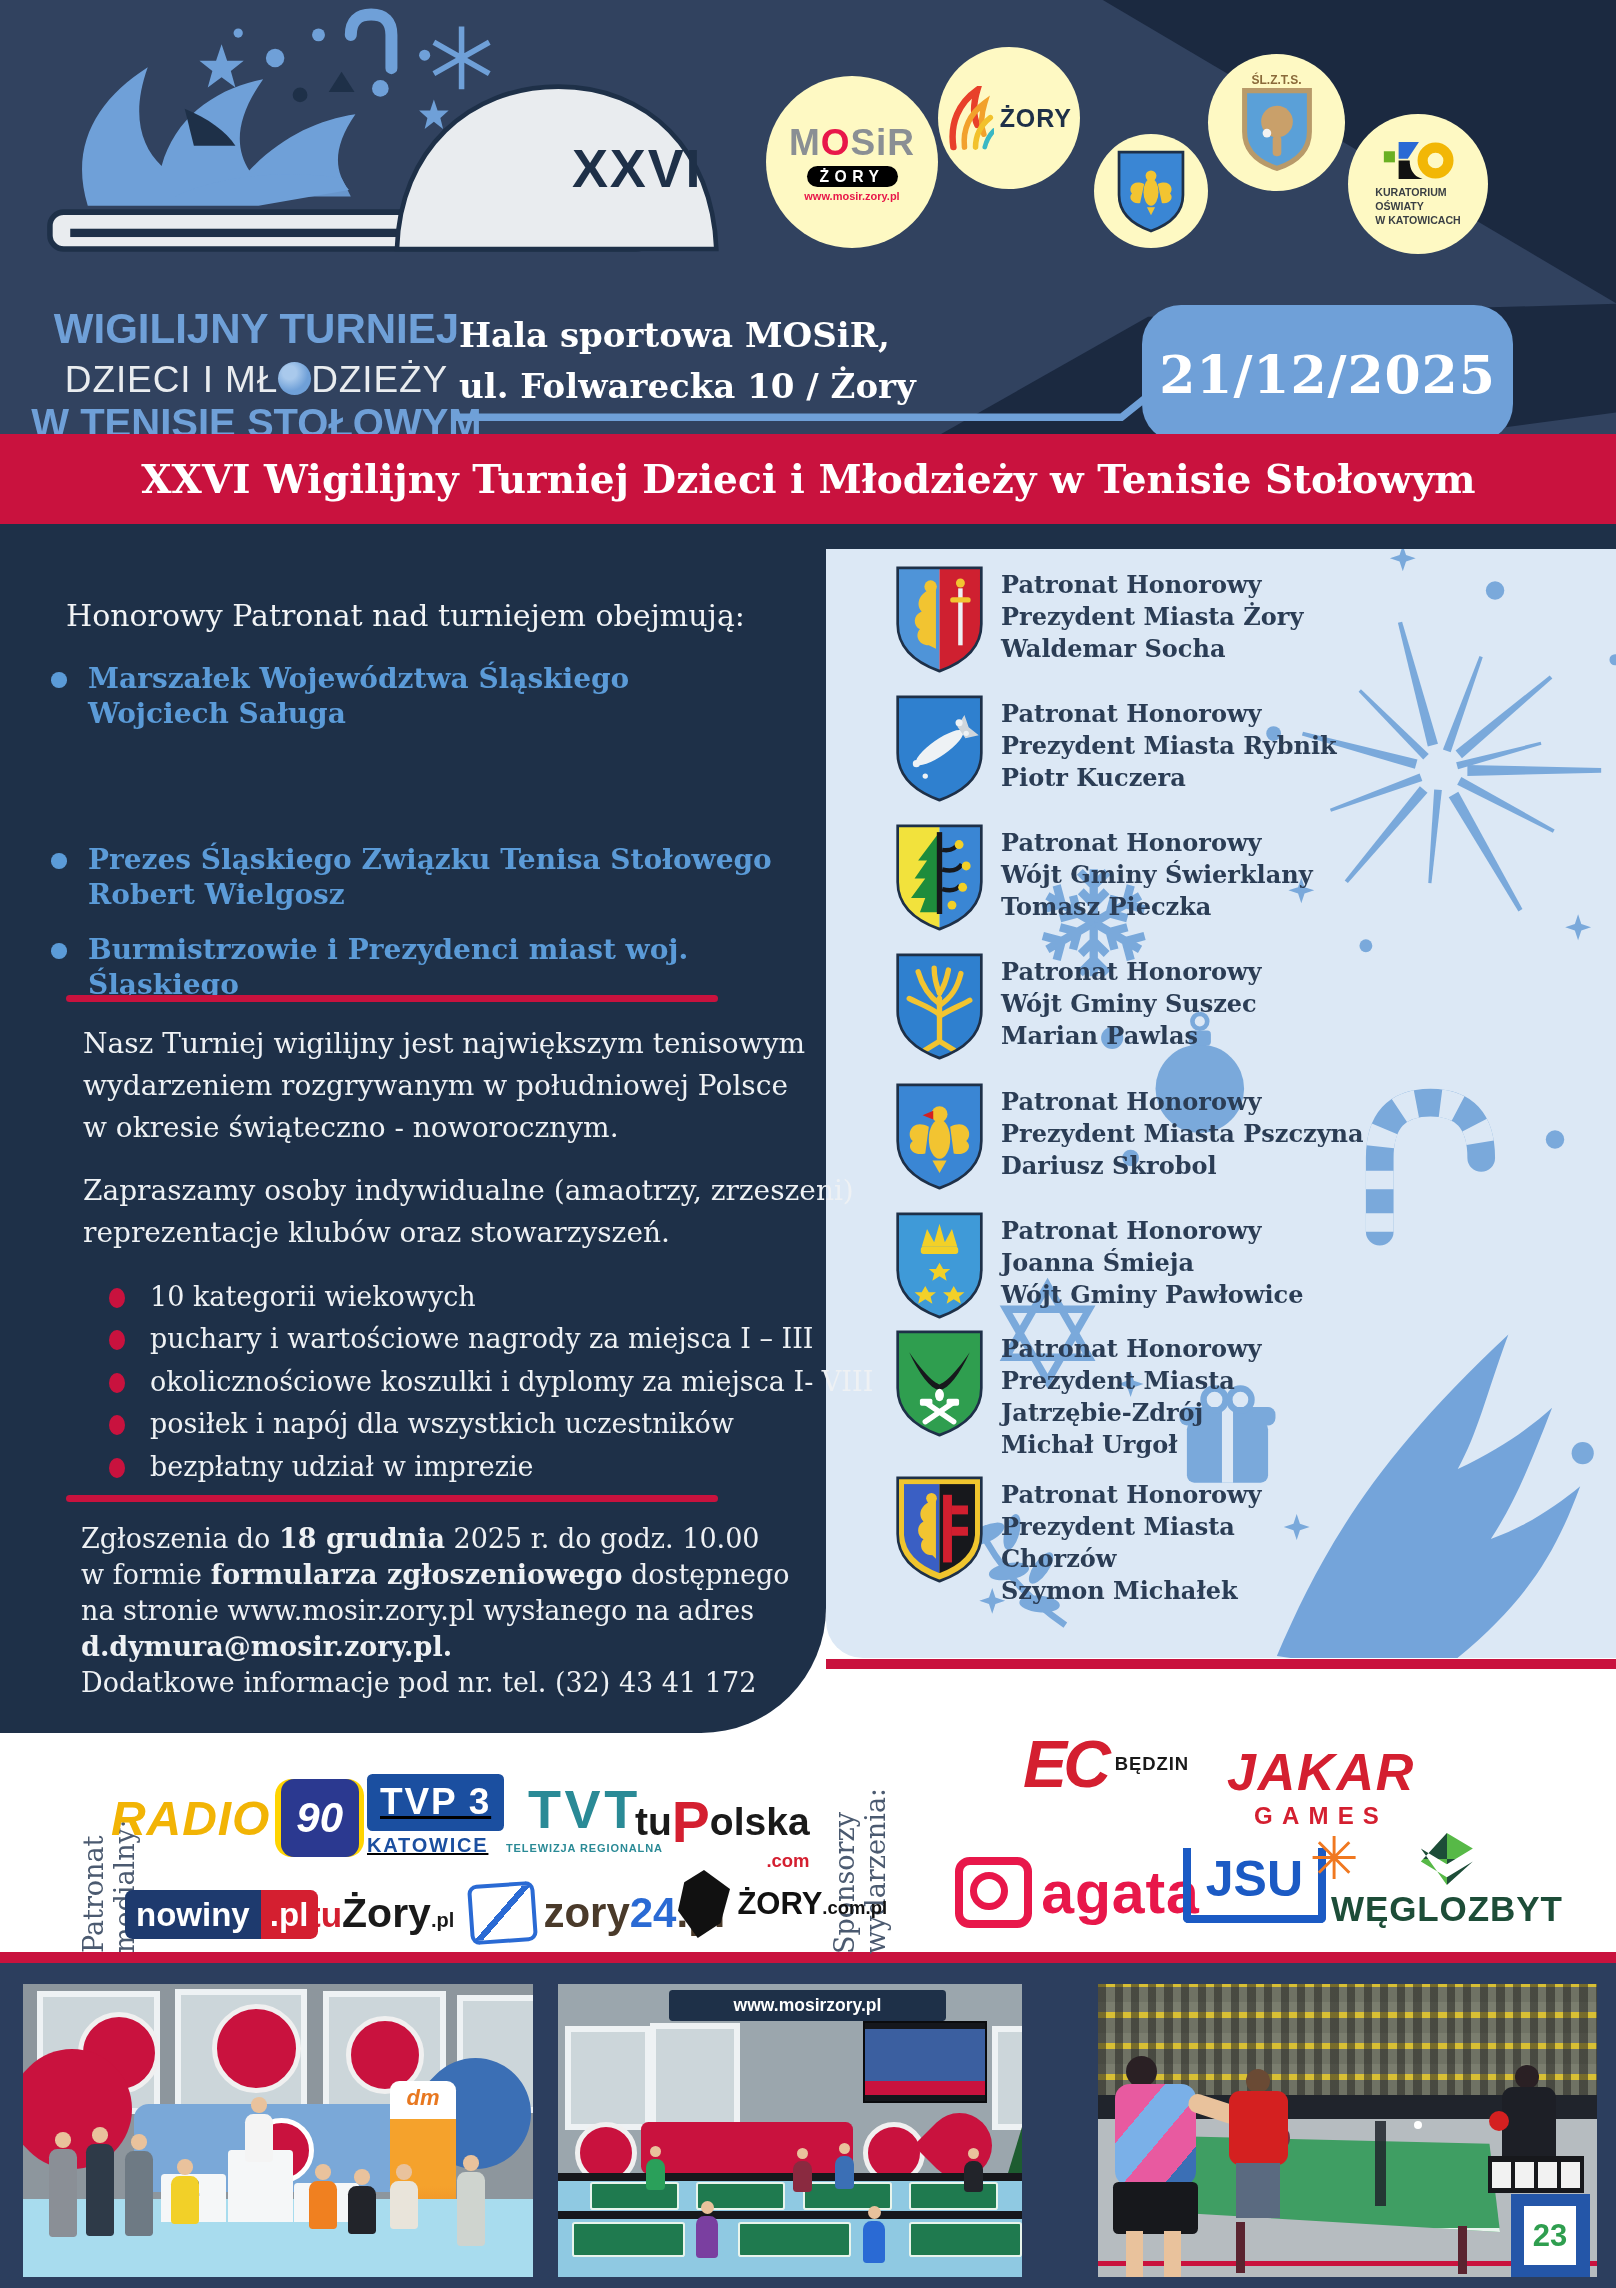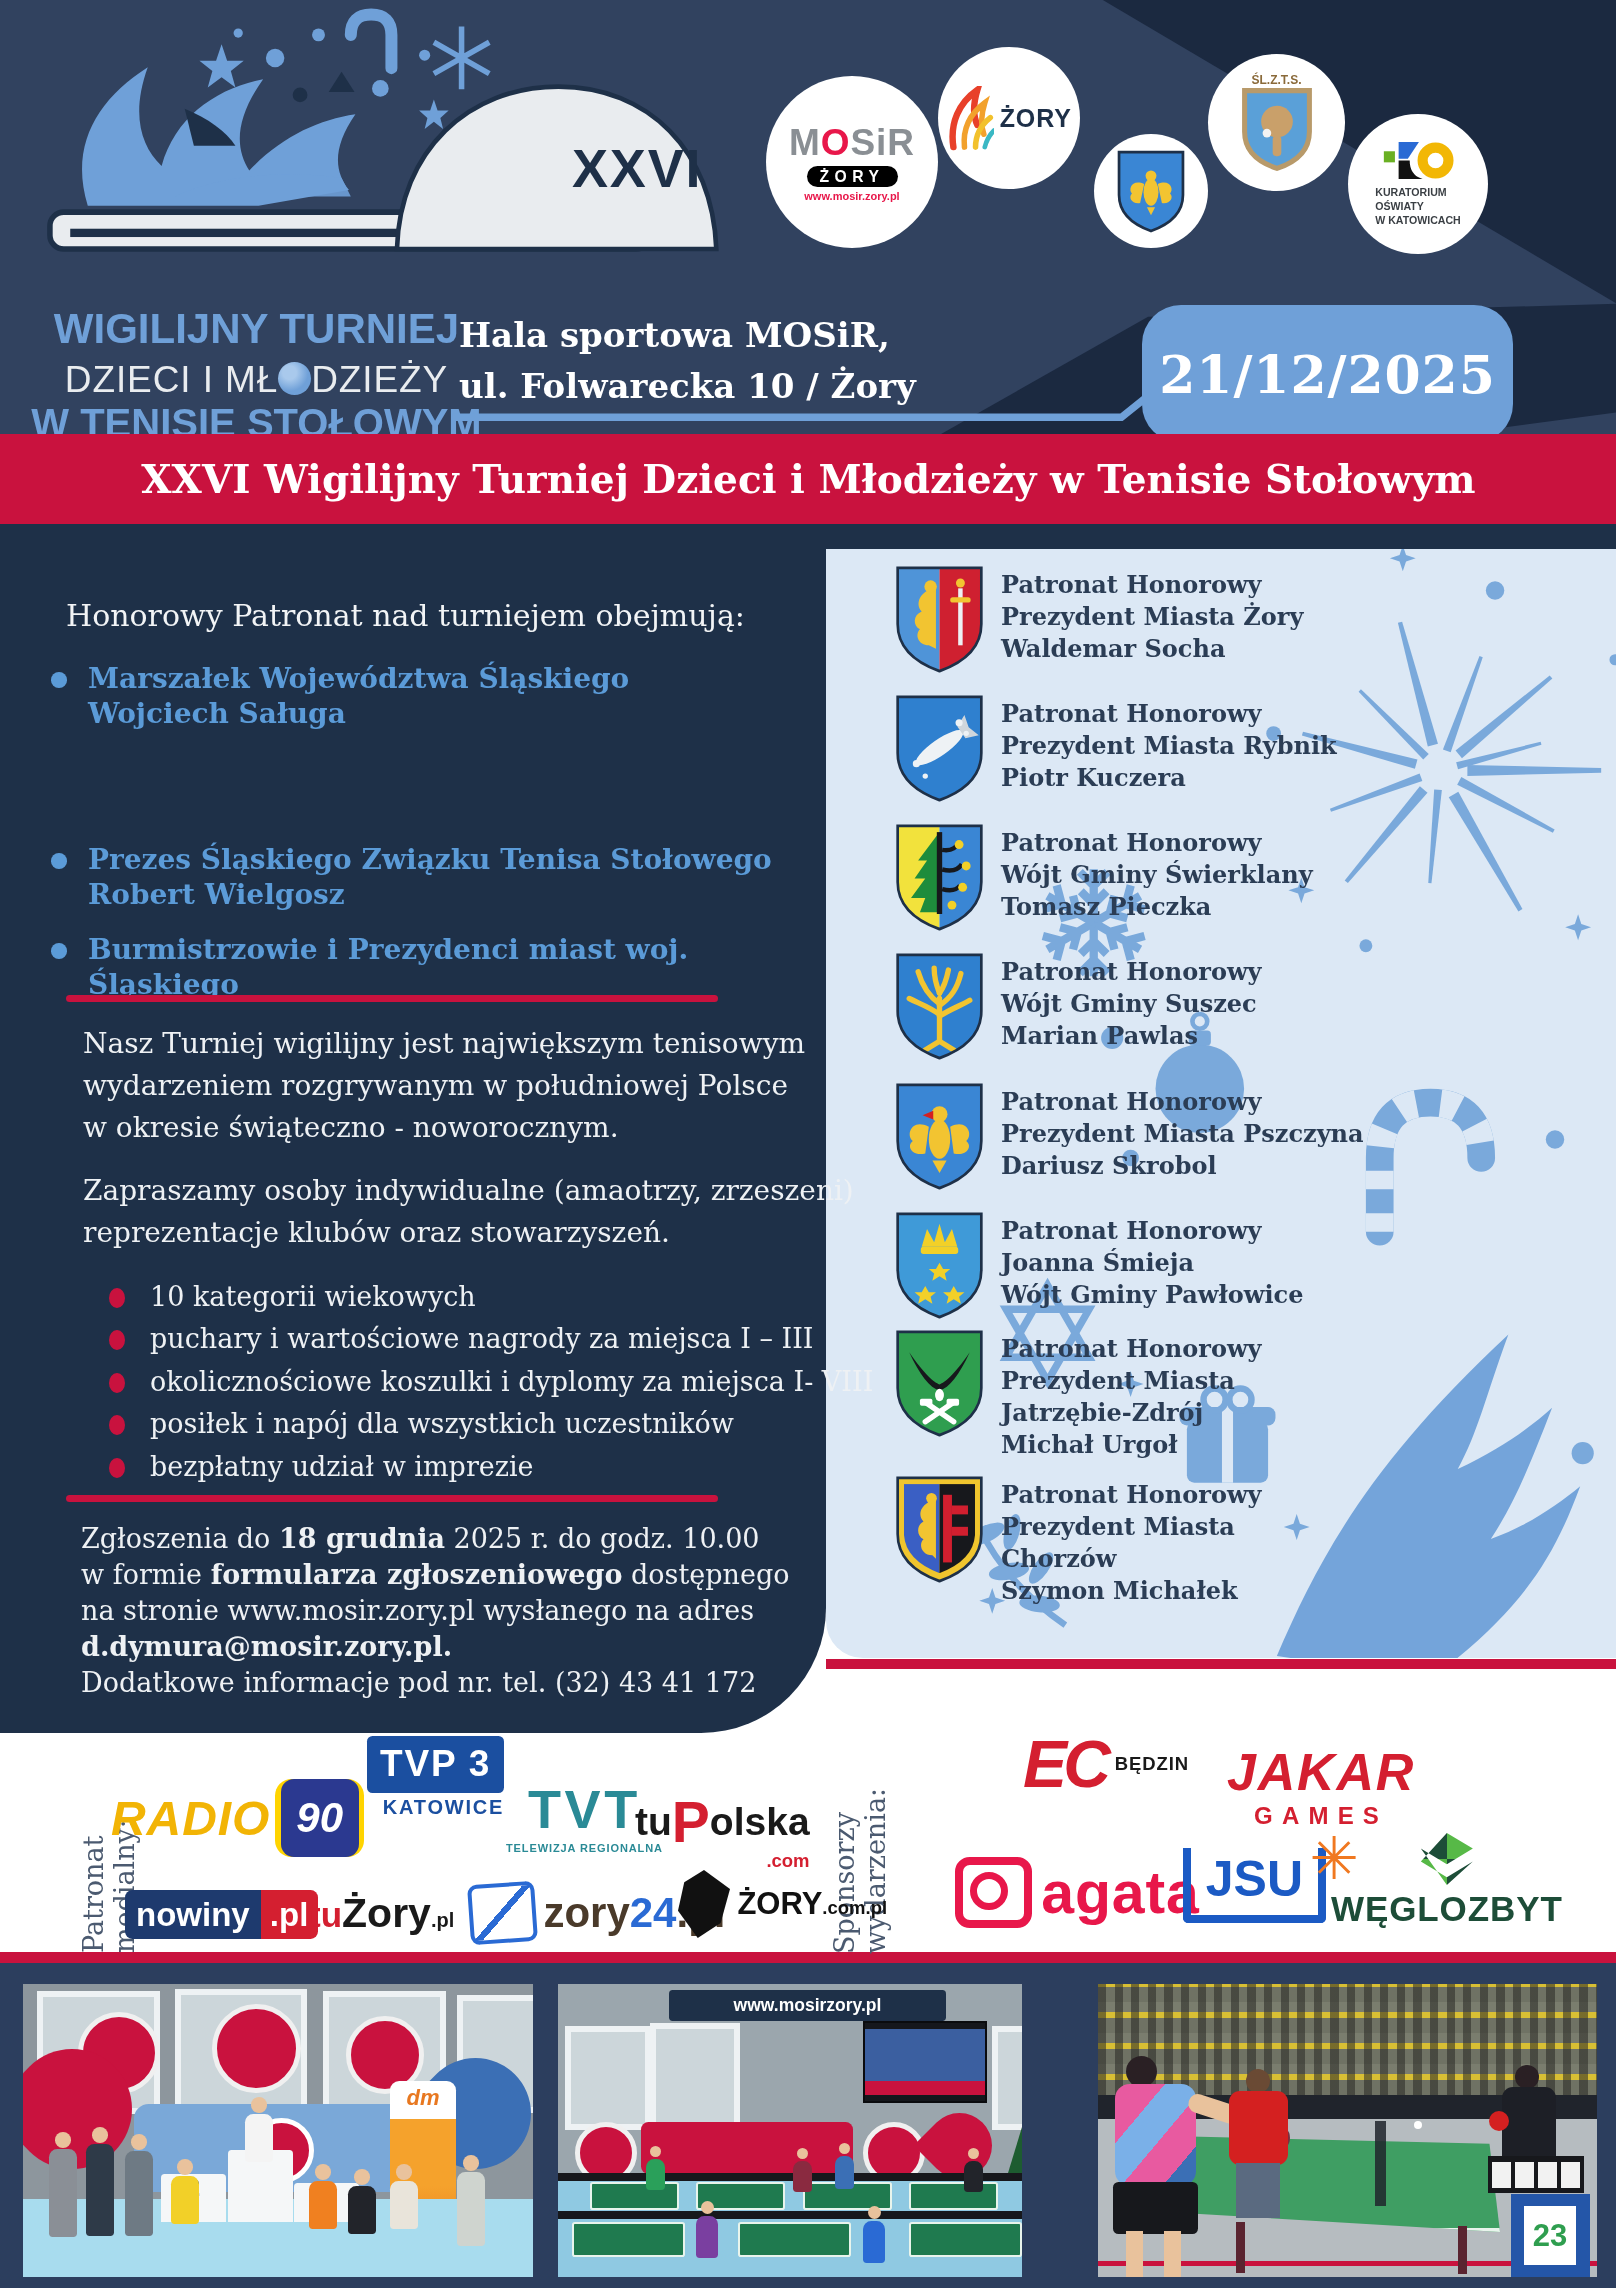--- a/index.html
+++ b/index.html
@@ -17,21 +17,21 @@
                font-family:"Liberation Sans","DejaVu Sans",sans-serif;}
   #title-l1{font-size:42px;font-weight:800;letter-spacing:0px;}
   #title-l2{font-size:37px;font-weight:400;color:#e9ecef;margin-top:5.5px;letter-spacing:0.9px;}
   #title-l3{font-size:40px;font-weight:800;margin-top:0;letter-spacing:0px;}
   .ball{display:inline-block;width:33px;height:33px;border-radius:50%;vertical-align:-3.7px;
         background:radial-gradient(circle at 35% 32%, #a9c9ec 22%, #6fa0d8 60%);}
   #venue{left:459px;top:310px;color:#ffffff;font-weight:700;font-size:34px;line-height:1.5;}
   #date-badge{left:1142px;top:305px;width:371px;height:138px;background:#6fa0d8;border-radius:39px;
               display:flex;align-items:center;justify-content:center;color:#fff;
               font-size:52px;font-weight:700;letter-spacing:0.9px;}
-  .hlogo{position:absolute;background:#ffffff;border-radius:50%;overflow:hidden;
+  .hlogo{position:absolute;background:#fef9c3;border-radius:50%;overflow:hidden;
          display:flex;flex-direction:column;align-items:center;justify-content:center;text-align:center;}
   #logo-mosir{left:766px;top:76px;width:172px;height:172px;}
   .mosir-word{font-family:"Liberation Sans",sans-serif;font-weight:900;font-size:37px;color:#8a8f94;letter-spacing:0.9px;}
   .mosir-word .red-o{color:#e8174a;}
   .mosir-pill{background:#000;color:#fff;border-radius:13px;padding:1.8px 13px;margin-top:1.8px;
               font-family:"Liberation Sans",sans-serif;font-weight:700;font-size:15.7px;letter-spacing:5.5px;}
   .mosir-url{color:#e8174a;font-family:"Liberation Sans",sans-serif;font-weight:700;font-size:11px;margin-top:2.8px;}
   #logo-zory{left:938px;top:47px;width:142px;height:142px;flex-direction:row;gap:5.5px;}
   .zory-name{font-family:"Liberation Sans",sans-serif;font-weight:800;font-size:25px;color:#1e3048;letter-spacing:0.9px;}
   #logo-crest{left:1094px;top:134px;width:114px;height:114px;}
@@ -76,21 +76,21 @@
 
   
   .vlabel{position:absolute;writing-mode:vertical-rl;transform:rotate(180deg);
           color:#4b5a70;font-size:27px;font-family:"DejaVu Serif",serif;}
   .lg{position:absolute;font-family:"Liberation Sans",sans-serif;}
   #lg-radio90{left:111px;top:1779px;display:flex;align-items:center;gap:5px;}
   .r90-txt{color:#f2b405;font-weight:900;font-style:italic;font-size:48px;letter-spacing:0.9px;}
   .r90-box{width:89px;height:78px;background:#ffd400;border-radius:16.6px;display:flex;align-items:center;justify-content:center;}
   .r90-in{width:78px;height:78px;background:#2b3990;border-radius:13px;color:#fff;font-weight:900;font-style:italic;
           font-size:42px;display:flex;align-items:center;justify-content:center;}
-  #lg-tvp{left:367px;top:1736px;text-align:right;}
+  #lg-tvp{left:367px;top:1774px;text-align:left;text-decoration:underline;}
   .tvp-box{background:#1b4fa0;color:#fff;font-weight:900;font-size:37px;padding:7.4px 13px;border-radius:5.5px;letter-spacing:1.8px;}
   .tvp-kat{color:#1b4fa0;font-weight:900;font-size:20px;letter-spacing:1.8px;margin-top:3.7px;}
   #lg-tvt{left:506px;top:1778px;text-align:center;}
   .tvt-big{color:#2a8a96;font-weight:900;font-size:54px;letter-spacing:3.7px;}
   .tvt-sub{color:#2a8a96;font-size:11px;font-weight:700;letter-spacing:0.9px;margin-top:1.8px;}
   #lg-tupolska{left:635px;top:1789px;}
   .tup-line{font-size:39px;color:#1a1a1a;font-weight:700;}
   .tup-p{color:#d41f30;font-size:57px;font-weight:900;vertical-align:-7.4px;}
   .tup-com{color:#d41f30;font-size:18.5px;font-weight:700;text-align:right;margin-top:-5.5px;}
   #lg-nowiny{left:125px;top:1890px;display:flex;}

